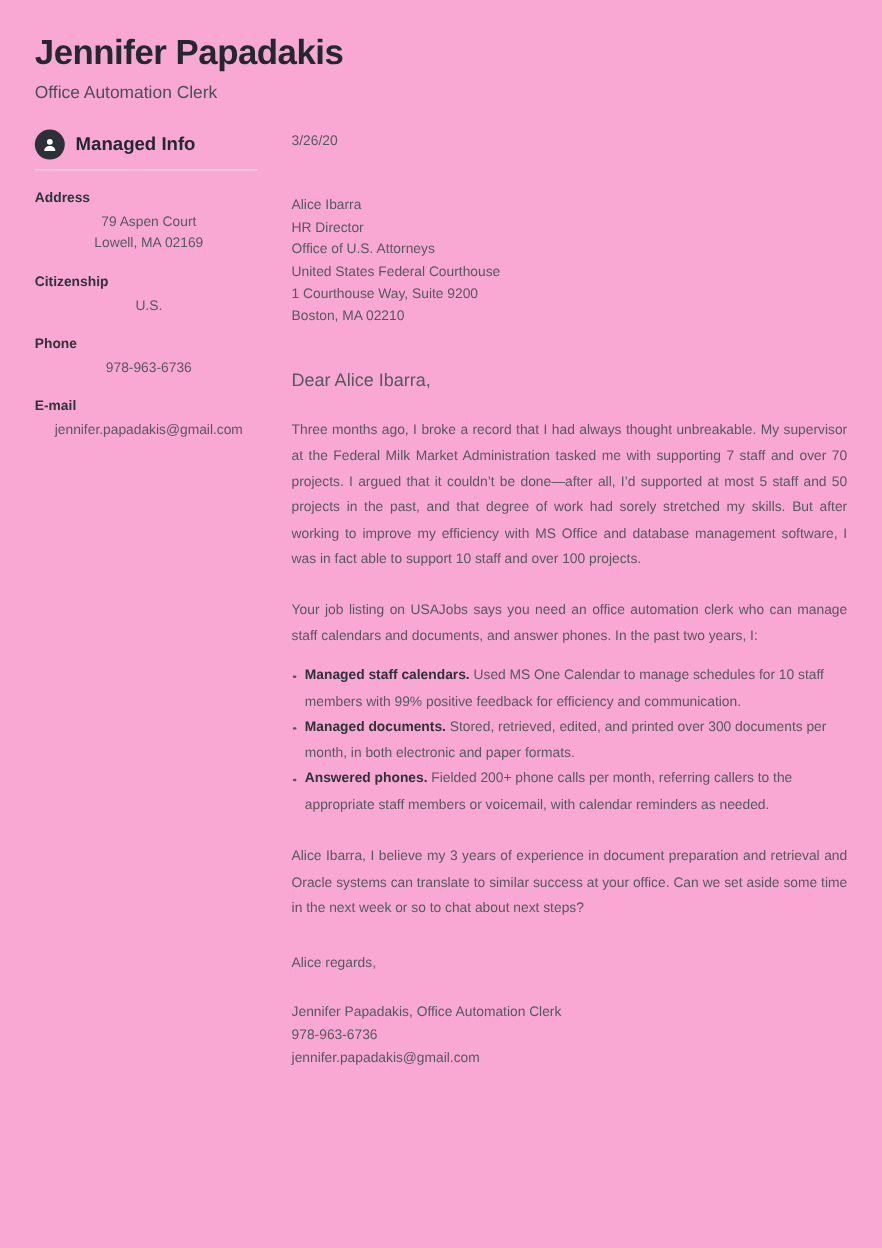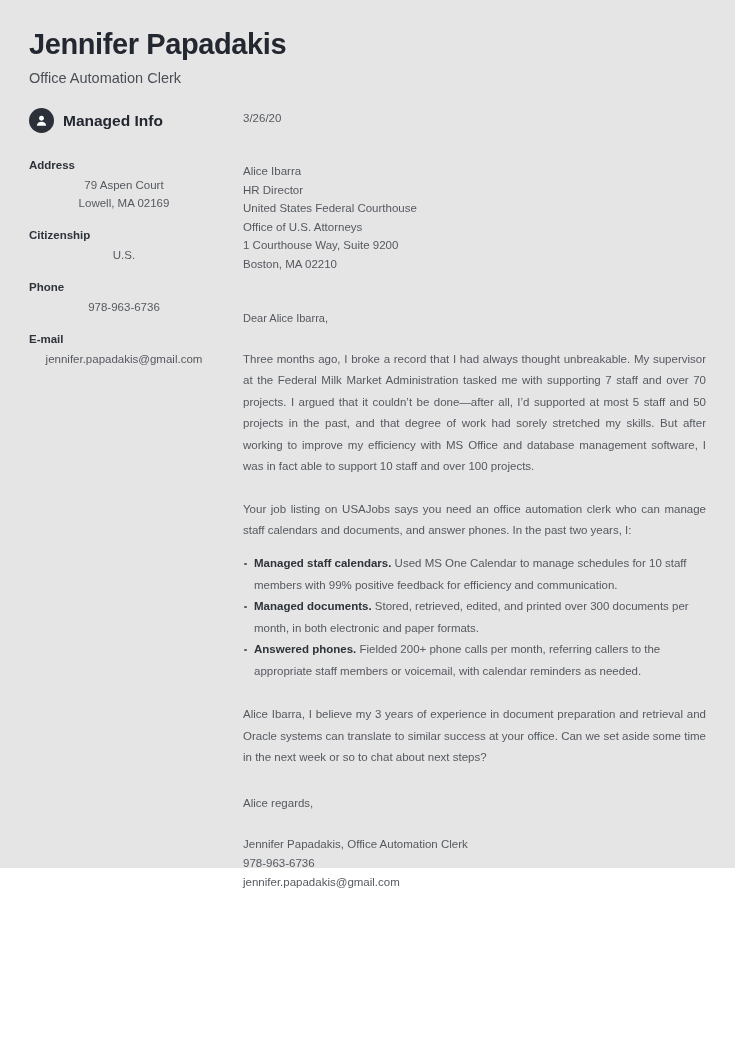--- a/index.html
+++ b/index.html
@@ -12,22 +12,22 @@
     height: 1040px;
     font-family: "Liberation Sans", sans-serif;
     color: #3a3f45;
     -webkit-font-smoothing: antialiased;
     overflow: hidden;
   }
 
   .page {
     position: relative;
     width: 735px;
-    height: 868px;
-    background: #e5e5e5;
+    height: 1040px;
+    background: #f9a8d4;
     box-sizing: border-box;
   }
 
   
   .header {
     position: absolute;
     left: 29px;
     top: 26px;
     width: 600px;
   }
@@ -110,21 +110,21 @@
     line-height: 16px;
   }
   .recipient {
     margin-top: 36px;
     font-size: 11.5px;
     color: #55595f;
     line-height: 18.6px;
   }
   .salutation {
     margin-top: 35px;
-    font-size: 11px;
+    font-size: 15px;
     color: #55595f;
     line-height: 18px;
   }
   .para {
     margin-top: 22px;
     font-size: 11.5px;
     color: #55595f;
     line-height: 21.5px;
     text-align: justify;
   }
@@ -213,22 +213,22 @@
       <div class="info-value">jennifer.papadakis@gmail.com</div>
     </div>
   </div>
 
   <div class="letter">
     <div class="date">3/26/20</div>
 
     <div class="recipient">
       <div>Alice Ibarra</div>
       <div>HR Director</div>
+      <div>Office of U.S. Attorneys</div>
       <div>United States Federal Courthouse</div>
-      <div>Office of U.S. Attorneys</div>
       <div>1 Courthouse Way, Suite 9200</div>
       <div>Boston, MA 02210</div>
     </div>
 
     <div class="salutation">Dear Alice Ibarra,</div>
 
     <p class="para">Three months ago, I broke a record that I had always thought unbreakable. My supervisor at the Federal Milk Market Administration tasked me with supporting 7 staff and over 70 projects. I argued that it couldn’t be done—after all, I’d supported at most 5 staff and 50 projects in the past, and that degree of work had sorely stretched my skills. But after working to improve my efficiency with MS Office and database management software, I was in fact able to support 10 staff and over 100 projects.</p>
 
     <p class="para para-tight">Your job listing on USAJobs says you need an office automation clerk who can manage staff calendars and documents, and answer phones. In the past two years, I:</p>
 

